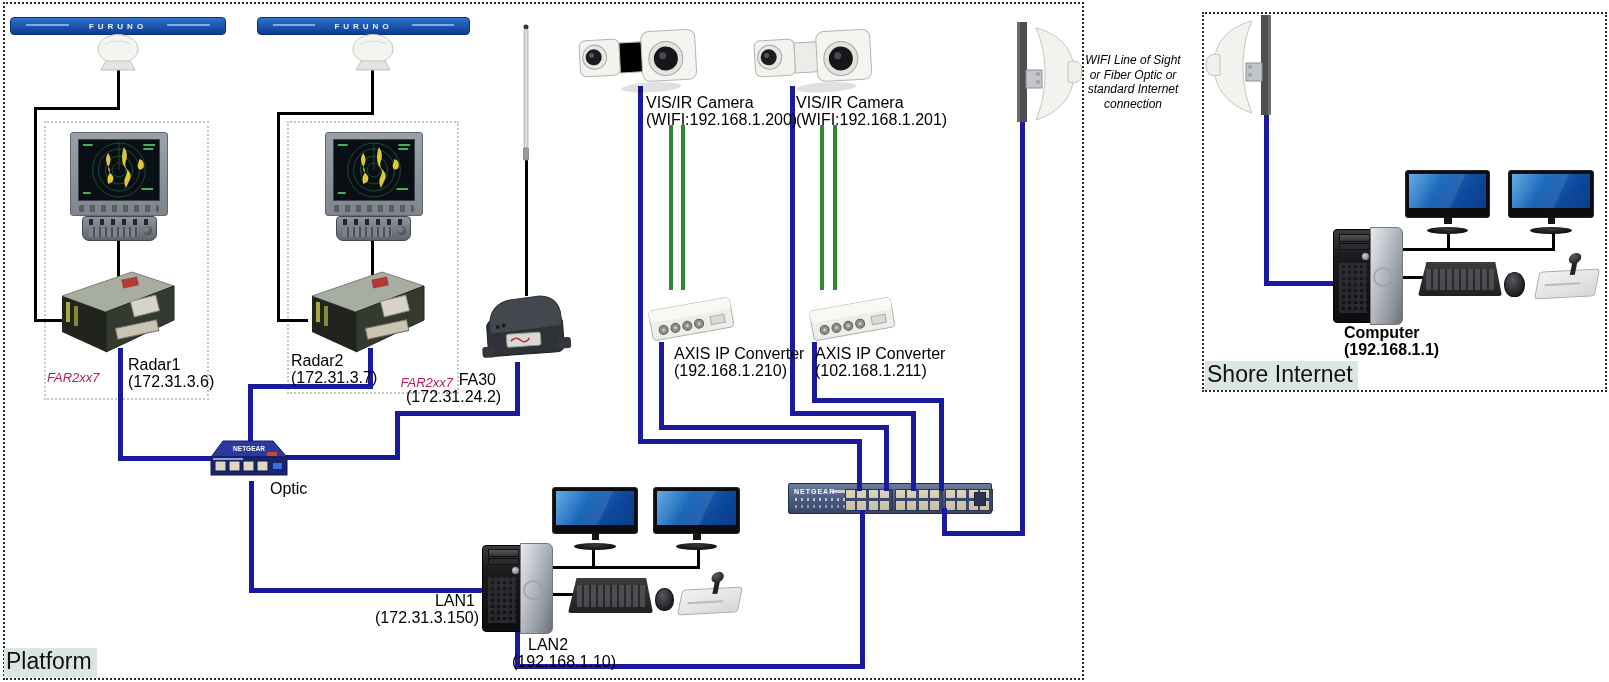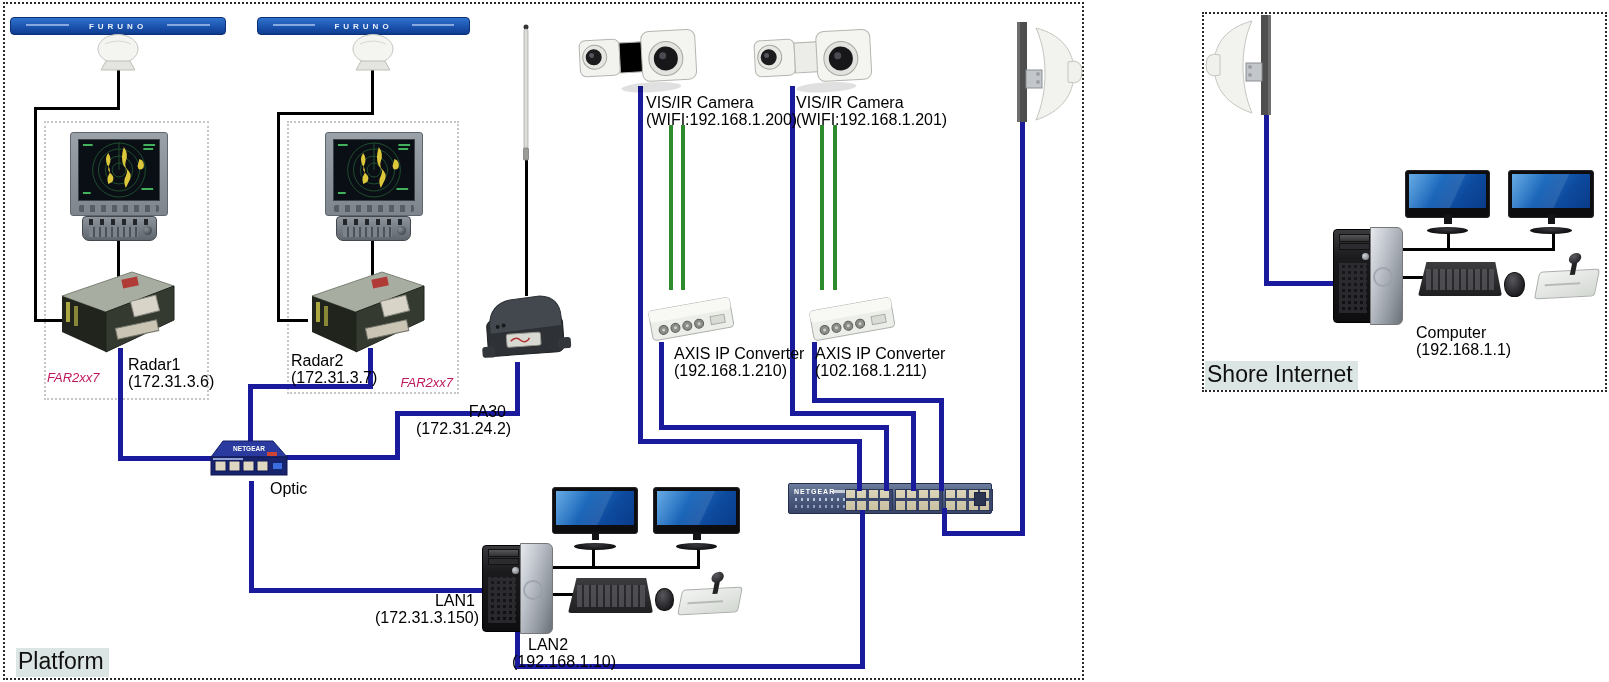--- a/index.html
+++ b/index.html
@@ -458,21 +458,21 @@
   </div>
 
   <div class="lbl" style="left:128px;top:357px;">
     <div>Radar1</div>
     <div>(172.31.3.6)</div>
   </div>
   <div class="lbl" style="left:291px;top:353px;">
     <div>Radar2</div>
     <div>(172.31.3.7)</div>
   </div>
-  <div class="lbl right" style="left:416px;top:372px;width:90px;margin-top:32px;">
+  <div class="lbl right" style="left:406px;top:372px;width:90px;">
     <div>FA30</div>
     <div>(172.31.24.2)</div>
   </div>
   <div class="lbl" style="left:270px;top:481px;">
     <div>Optic</div>
   </div>
   <div class="lbl" style="left:646px;top:95px;">
     <div>VIS/IR Camera</div>
     <div>(WIFI:192.168.1.200)</div>
   </div>
@@ -489,24 +489,30 @@
     <div>(102.168.1.211)</div>
   </div>
   <div class="lbl right" style="left:375px;top:593px;width:100px;">
     <div>LAN1</div>
     <div>(172.31.3.150)</div>
   </div>
   <div class="lbl" style="left:512px;top:637px;">
     <div style="padding-left:16px;">LAN2</div>
     <div>(192.168.1.10)</div>
   </div>
-  <div class="lbl" style="left:1416px;top:325px;">
+  <div class="lbl" style="left:1344px;top:325px;font-weight:bold;">
     <div>Computer</div>
     <div>(192.168.1.1)</div>
   </div>
   <div class="graylbl" style="left:47px;top:370px;">FAR2xx7</div>
   <div class="graylbl" style="left:385px;top:375px;width:68px;text-align:right;">FAR2xx7</div>
 
-
-  <div class="title" style="left:16px;top:648px;">Platform</div>
+  <div class="note" style="left:1083px;top:53px;width:100px;">
+    <div>WIFI Line of Sight</div>
+    <div>or Fiber Optic or</div>
+    <div>standard Internet</div>
+    <div>connection</div>
+  </div>
+
+  <div class="title" style="left:4px;top:648px;">Platform</div>
   <div class="title" style="left:1205px;top:361px;">Shore Internet</div>
 
 </div>
 
 </body></html>

